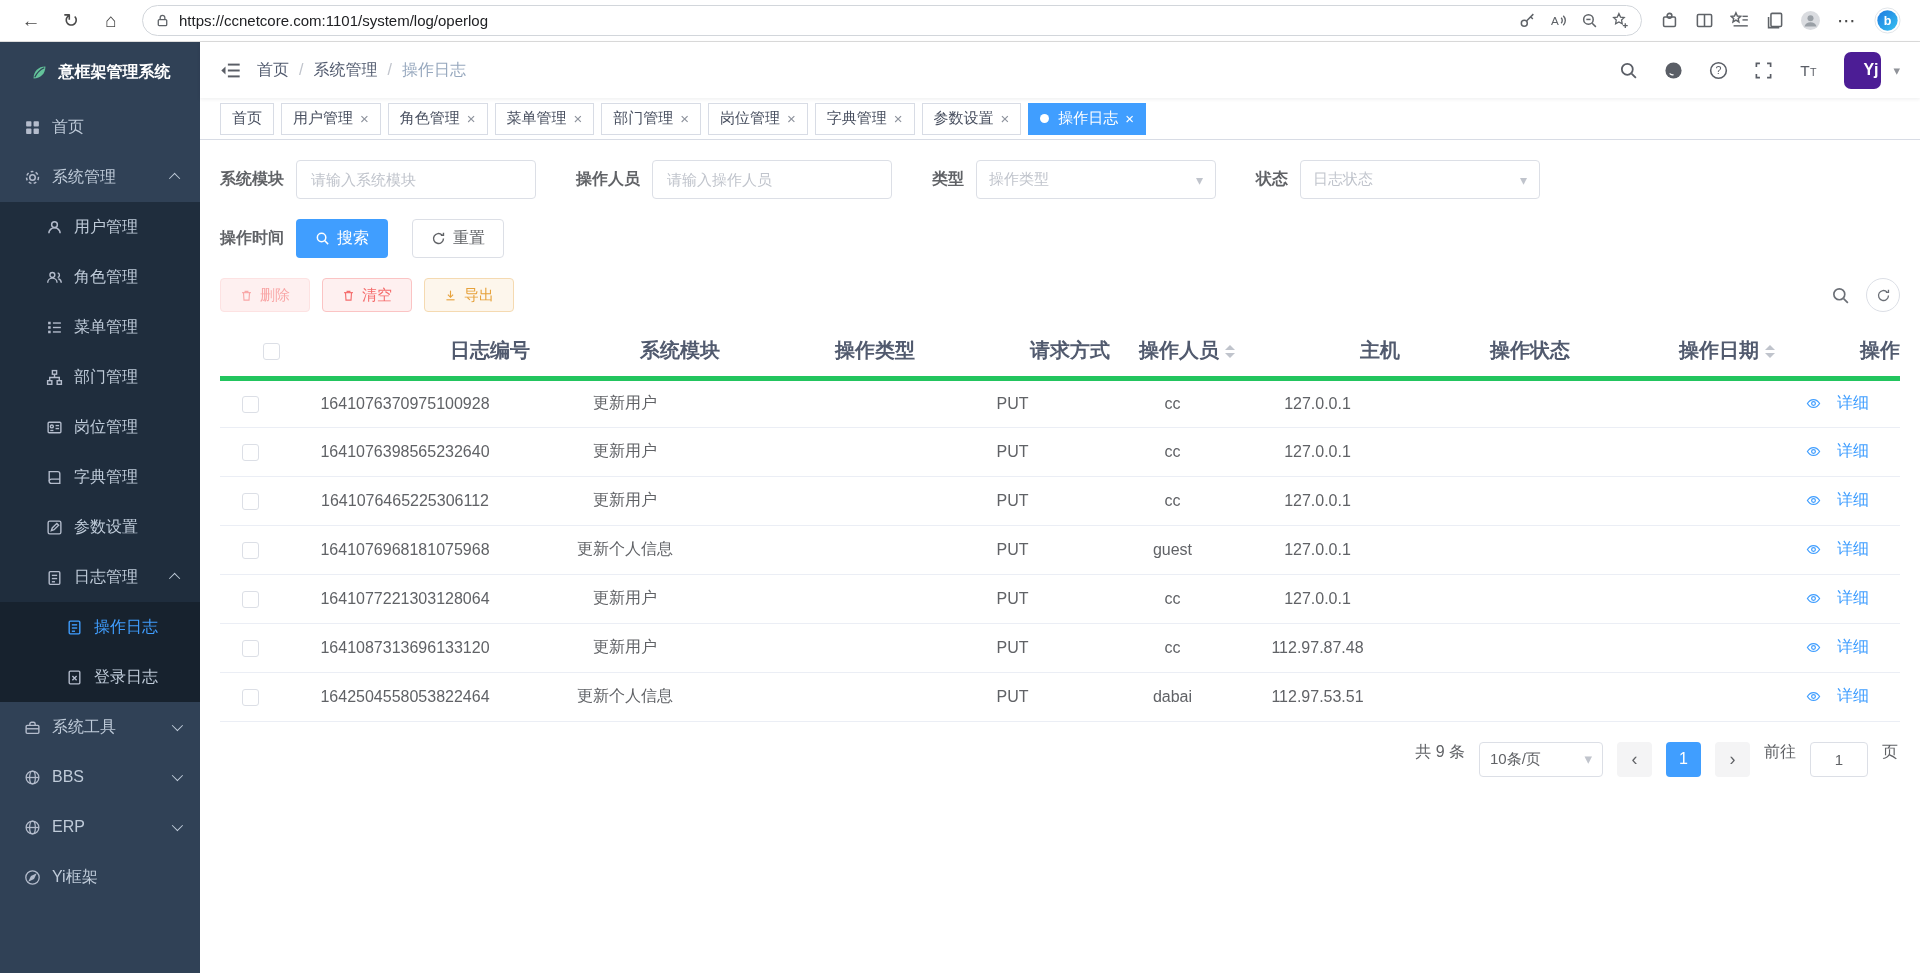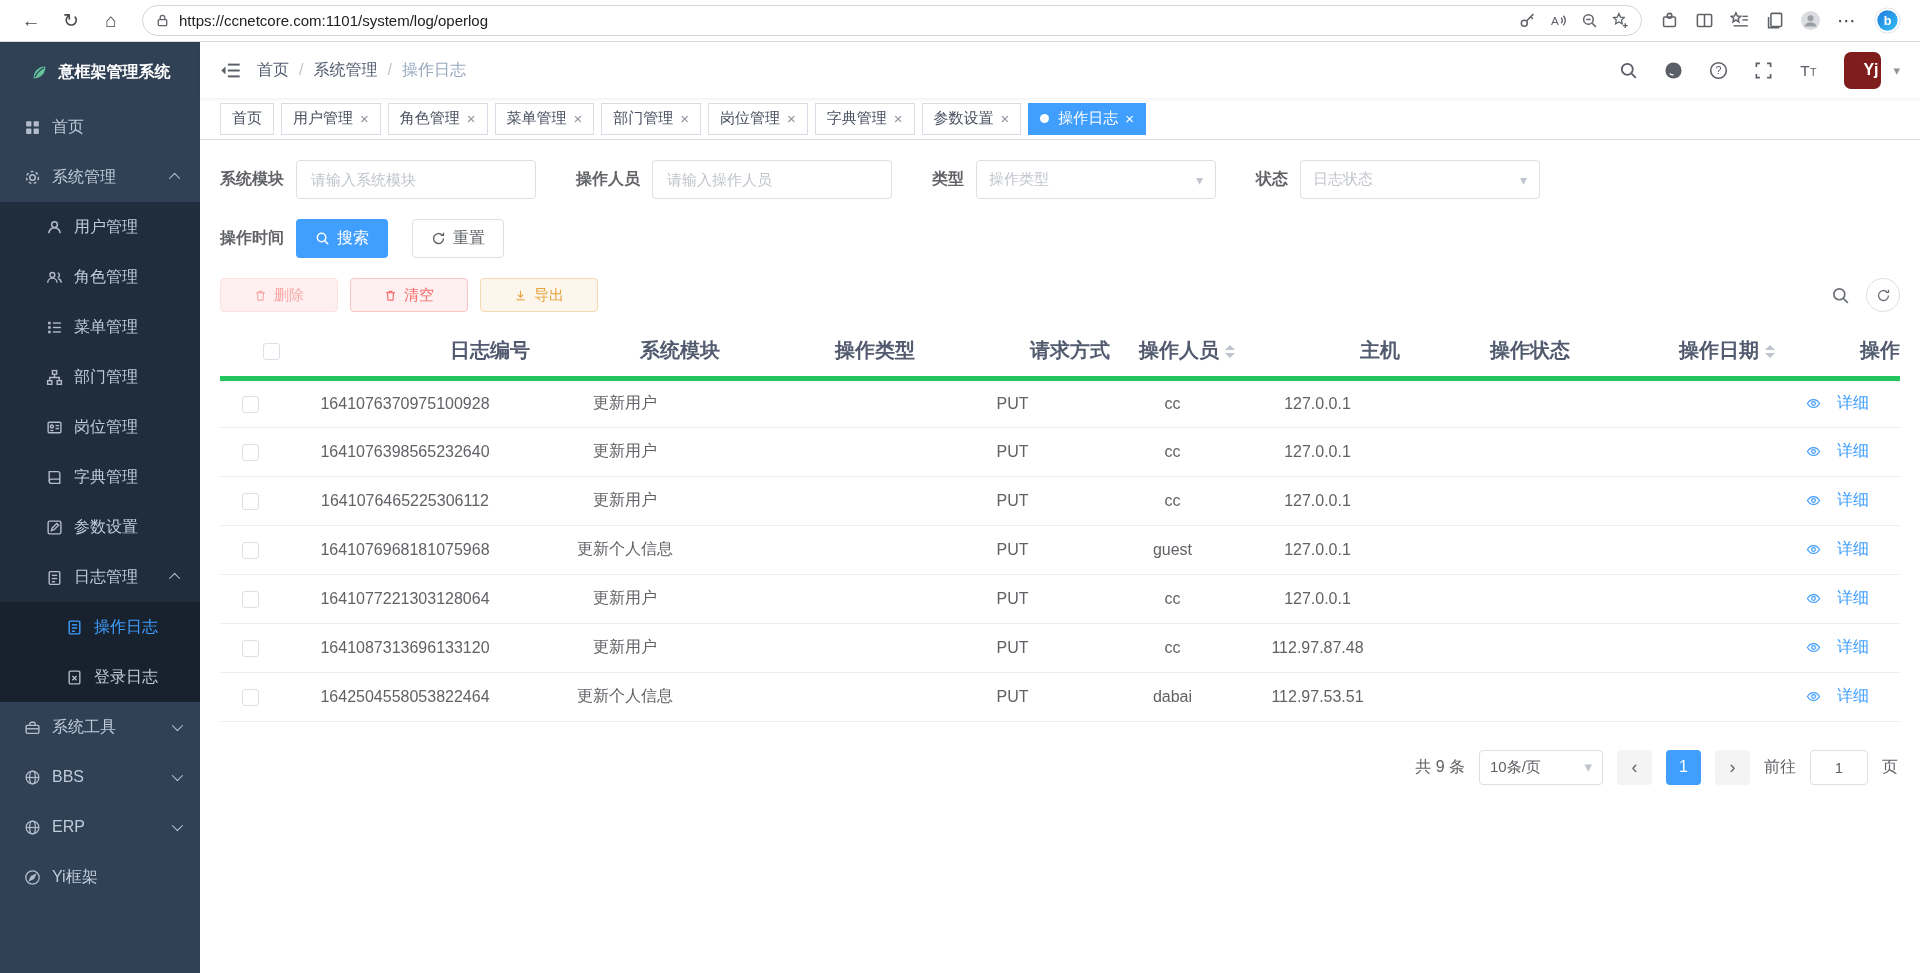--- a/index.html
+++ b/index.html
@@ -41,21 +41,21 @@
 
   .main { flex:1; display:flex; flex-direction:column; min-width:0; background:#fff; }
 
   
   .navbar { height:56px; display:flex; align-items:center; padding:0 20px;
     box-shadow:0 1px 4px rgba(0,21,41,.08); position:relative; z-index:2; }
   .hamburger { color:#5a5e66; margin-right:16px; }
   .crumbs { display:flex; align-items:center; gap:10px; font-size:16px; }
   .crumb { color:#515a6e; } .crumb.cur { color:#97a8be; } .crumb-sep { color:#c0c4cc; }
   .nav-right { margin-left:auto; display:flex; align-items:center; gap:26px; color:#5a5e66; }
-  .avatar-app { width:37px; height:37px; background:#7f1d1d; color:#fff; border-radius:7px;
+  .avatar-app { width:37px; height:37px; background:#4c1d95; color:#fff; border-radius:7px;
     display:flex; align-items:center; justify-content:center; font-weight:bold; font-size:16px;padding-left:16px; }
   .caret-sm { font-size:13px; color:#909399; margin-left:-14px; }
 
   
   .tabsbar { height:42px; display:flex; align-items:center; gap:7px; padding:0 20px;
     border-bottom:1px solid #d8dce5; background:#fff; position:relative; z-index:1; }
   .tag { height:32px; display:flex; align-items:center; gap:7px; padding:0 11px;
     border:1px solid #d8dce5; background:#fff; color:#495060; font-size:15px; cursor:pointer; }
   .tag .x { font-size:15px; color:#8d929c; }
   .tag.active { background:#409eff; border-color:#409eff; color:#fff; }
@@ -80,21 +80,21 @@
   .dinp { width:84px; border:none; outline:none; font-size:14px; color:#606266; text-align:center;
     font-family:inherit; }
   .dinp::placeholder { color:#c0c4cc; }
   .dsep { color:#c0c4cc; font-size:14px; }
 
   .btn { display:inline-flex; align-items:center; gap:7px; height:39px; padding:0 18px;
     border-radius:4px; font-size:16px; border:1px solid transparent; cursor:pointer;
     font-family:inherit; background:#fff; }
   .btn-primary { background:#409eff; color:#fff; }
   .btn-default { border-color:#dcdfe6; color:#606266; }
-  .btn-sm { height:34px; padding:0 33px; font-size:15px; border-radius:4px; }
+  .btn-sm { height:34px; padding:0 19px; font-size:15px; border-radius:4px; }
   .btn-del  { background:#fef0f0; border-color:#fde2e2; color:#f9a7a7; cursor:not-allowed; }
   .btn-clr  { background:#fef0f0; border-color:#fbc4c4; color:#f56c6c; }
   .btn-exp  { background:#fdf6ec; border-color:#f5dab1; color:#e6a23c; }
   .trow { display:flex; align-items:center; gap:12px; margin-bottom:14px; }
   .tools-right { margin-left:auto; display:flex; align-items:center; gap:16px; color:#6b6f76; }
   .circle-btn { width:34px; height:34px; border:1px solid #dcdfe6; border-radius:50%;
     display:flex; align-items:center; justify-content:center; color:#6b6f76; cursor:pointer; }
 
   
   table { width:100%; border-collapse:collapse; table-layout:fixed; }
@@ -105,21 +105,21 @@
   .cb { display:inline-block; width:17px; height:17px; border:1px solid #dcdfe6; border-radius:3px;
     background:#fff; vertical-align:middle; cursor:pointer; }
   .sort { display:inline-flex; flex-direction:column; vertical-align:middle; margin-left:6px; }
   .sort .su { width:0; height:0; border:5px solid transparent; border-bottom-color:#c0c4cc;
     margin-bottom:3px; }
   .sort .sd { width:0; height:0; border:5px solid transparent; border-top-color:#c0c4cc; }
   .detail { color:#409eff; display:inline-flex; align-items:center; gap:16px; cursor:pointer;
     font-size:16px; text-decoration:none; }
 
   
-  .pager { display:flex; align-items:center; justify-content:flex-end; gap:14px; margin-top:28px;
+  .pager { display:flex; justify-content:flex-end; gap:14px; margin-top:20px;
     font-size:16px; color:#606266; padding-right:2px; }
   .psel { width:124px; height:35px; border:1px solid #dcdfe6; border-radius:4px;
     display:flex; align-items:center; justify-content:space-between; padding:0 10px;
     font-size:15px; color:#606266; cursor:pointer; }
   .pbtn { min-width:35px; height:35px; border-radius:4px; background:#f4f4f5; color:#606266;
     display:flex; align-items:center; justify-content:center; font-size:18px; cursor:pointer; }
   .pbtn.cur { background:#409eff; color:#fff; font-size:16px; }
   .goto-inp { width:58px; height:35px; border:1px solid #dcdfe6; border-radius:4px;
     text-align:center; font-size:15px; color:#606266; outline:none; font-family:inherit; }
 </style>

